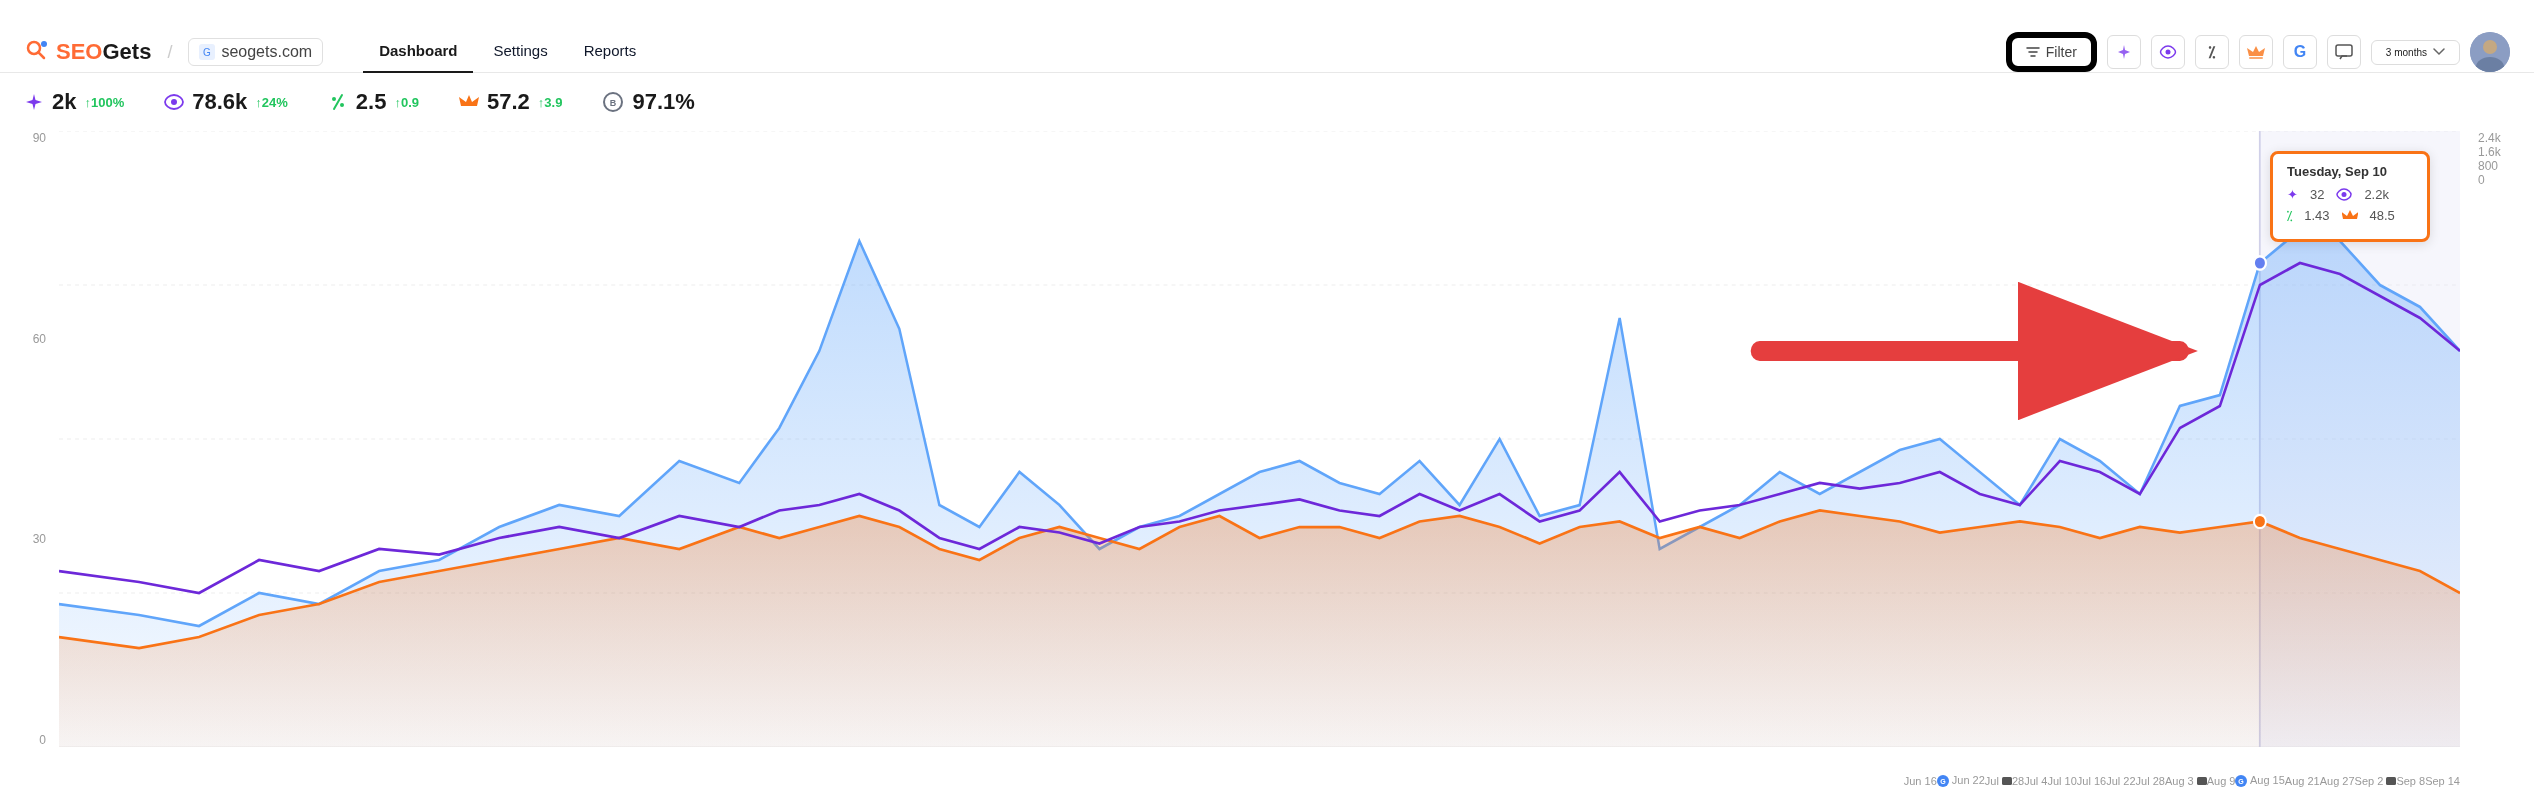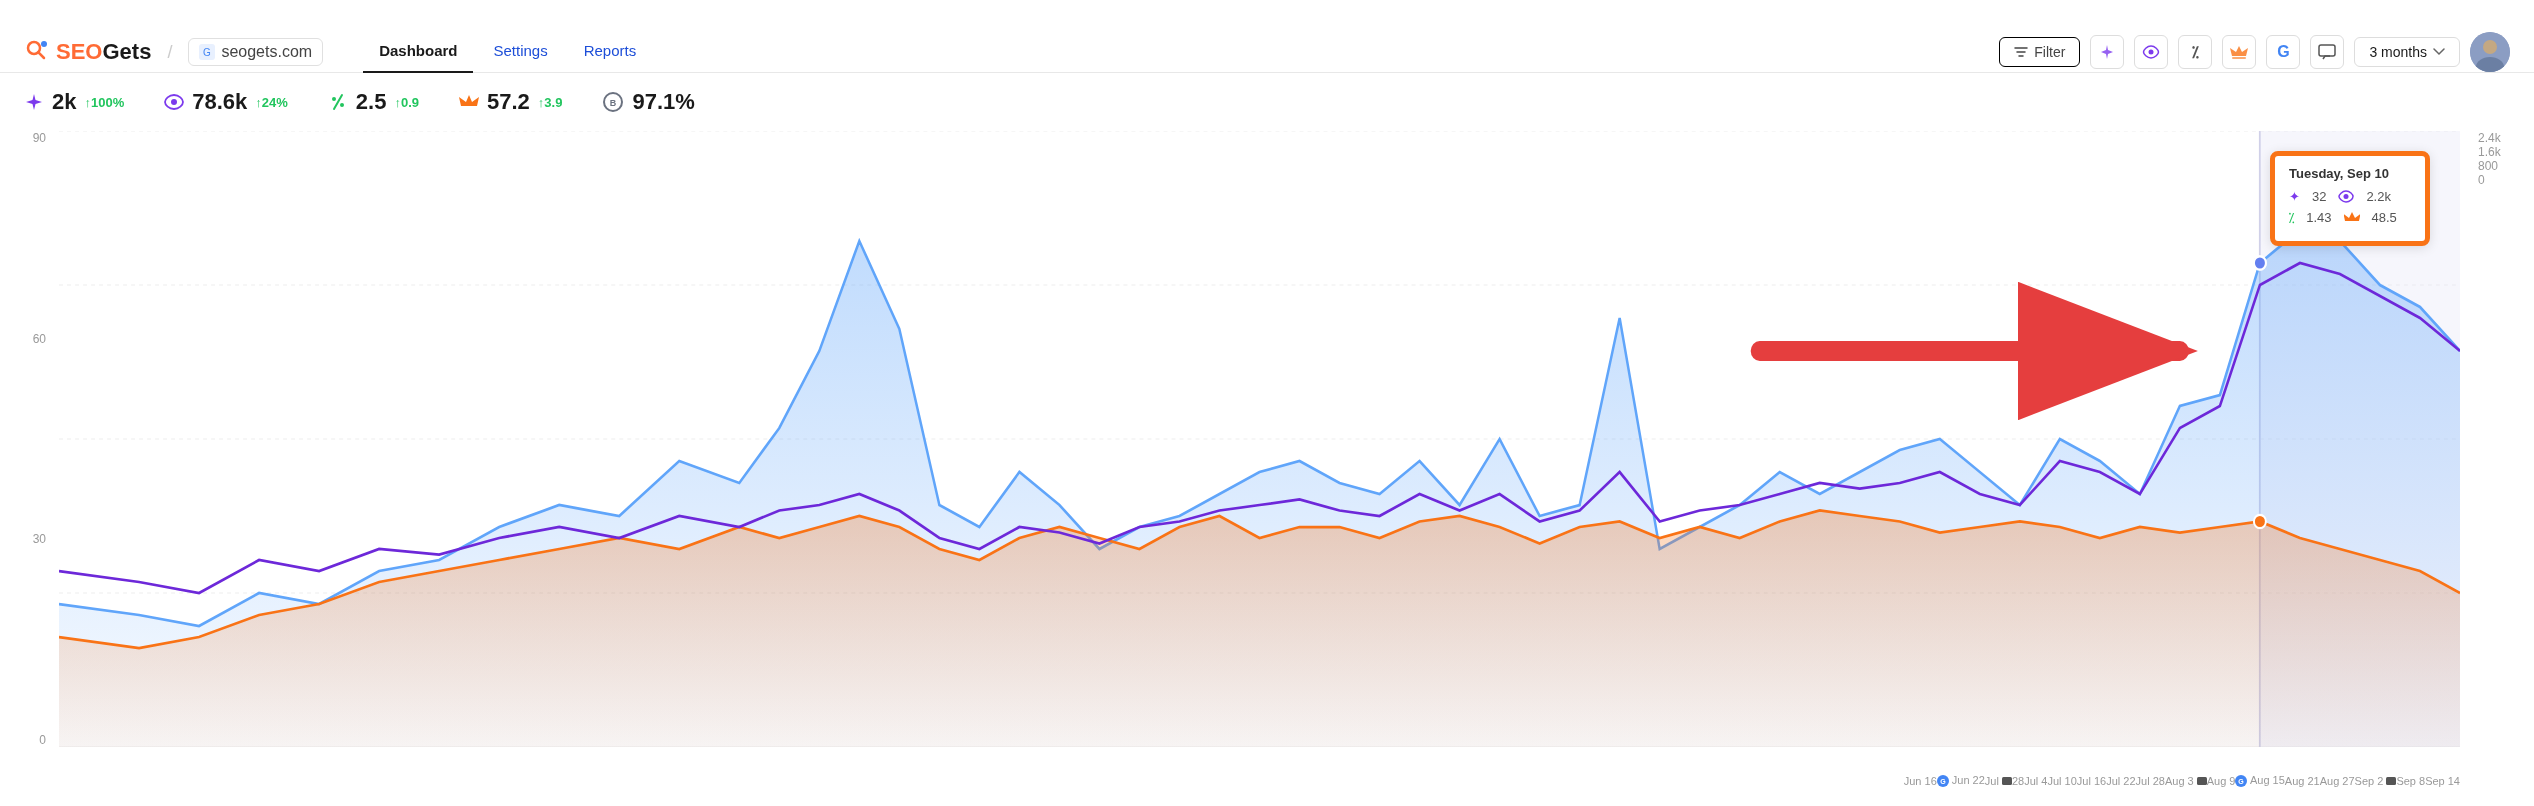--- a/index.html
+++ b/index.html
@@ -21,39 +21,39 @@
     .logo-gets { color: #1a1a1a; }
     .divider { color: #ccc; font-size: 18px; margin: 0 8px; }
     .site-badge {
       display: flex; align-items: center; gap: 6px;
       font-size: 16px; color: #444; padding: 4px 10px;
       border: 1px solid #e0e0e0; border-radius: 6px;
     }
 
     .nav-tabs { display: flex; gap: 4px; margin-left: 20px; }
     .nav-tab {
-      padding: 10px 16px 12px; font-size: 15px; cursor: pointer; color: #1d4ed8;
+      padding: 10px 16px 12px; font-size: 15px; cursor: pointer; color: #0f172a;
       border-bottom: 2px solid transparent; margin-bottom: -1px;
     }
     .nav-tab.active { color: #1a1a1a; border-bottom: 2px solid #1a1a1a; font-weight: 600; }
 
     .header-right {
       margin-left: auto; display: flex; align-items: center; gap: 10px;
     }
     .filter-btn {
       display: flex; align-items: center; gap: 6px; padding: 6px 14px;
-      border: 1px solid #000000; border-radius: 6px; cursor: pointer; font-size: 14px; color: #444;
+      border: 6px solid #000000; border-radius: 12px; cursor: pointer; font-size: 14px; color: #444;
     }
     .icon-btn {
       width: 34px; height: 34px; border: 1px solid #ddd; border-radius: 6px;
       display: flex; align-items: center; justify-content: center; cursor: pointer; font-size: 16px;
     }
     .time-select {
       display: flex; align-items: center; gap: 6px; padding: 6px 14px;
-      border: 1px solid #ddd; border-radius: 6px; cursor: pointer; font-size: 14px; color: #1a1a1a; font-weight: 500;
+      border: 1px solid #ddd; border-radius: 6px; cursor: pointer; font-size: 10px; color: #1a1a1a; font-weight: 500;
     }
     .avatar {
       width: 40px; height: 40px; border-radius: 50%; background: #8b9dc3;
       overflow: hidden; display: flex; align-items: center; justify-content: center;
     }
 
     .stats-bar {
       display: flex; align-items: center; gap: 40px;
       padding: 16px 24px; font-size: 18px;
     }
@@ -89,21 +89,21 @@
 
     .x-axis {
       position: absolute; left: 35px; right: 50px; bottom: 0; height: 30px;
       display: flex; justify-content: flex-end; align-items: flex-end;
       font-size: 11px; color: #999;
     }
     .x-label { text-align: center; white-space: nowrap; }
 
     .tooltip-box {
       position: absolute; right: 80px; top: 20px;
-      background: #fff; border: 5px solid #f97316; border-radius: 8px;
+      background: #fff; border: 3px solid #f97316; border-radius: 8px;
       padding: 10px 14px; box-shadow: 0 2px 12px rgba(0,0,0,0.12);
       font-size: 13px; min-width: 160px;
     }
     .tooltip-date { font-weight: 600; color: #333; margin-bottom: 8px; font-size: 13px; }
     .tooltip-row { display: flex; align-items: center; gap: 12px; margin-bottom: 4px; }
     .tooltip-val { color: #555; }
   </style>
 </head>
 <body>
 

